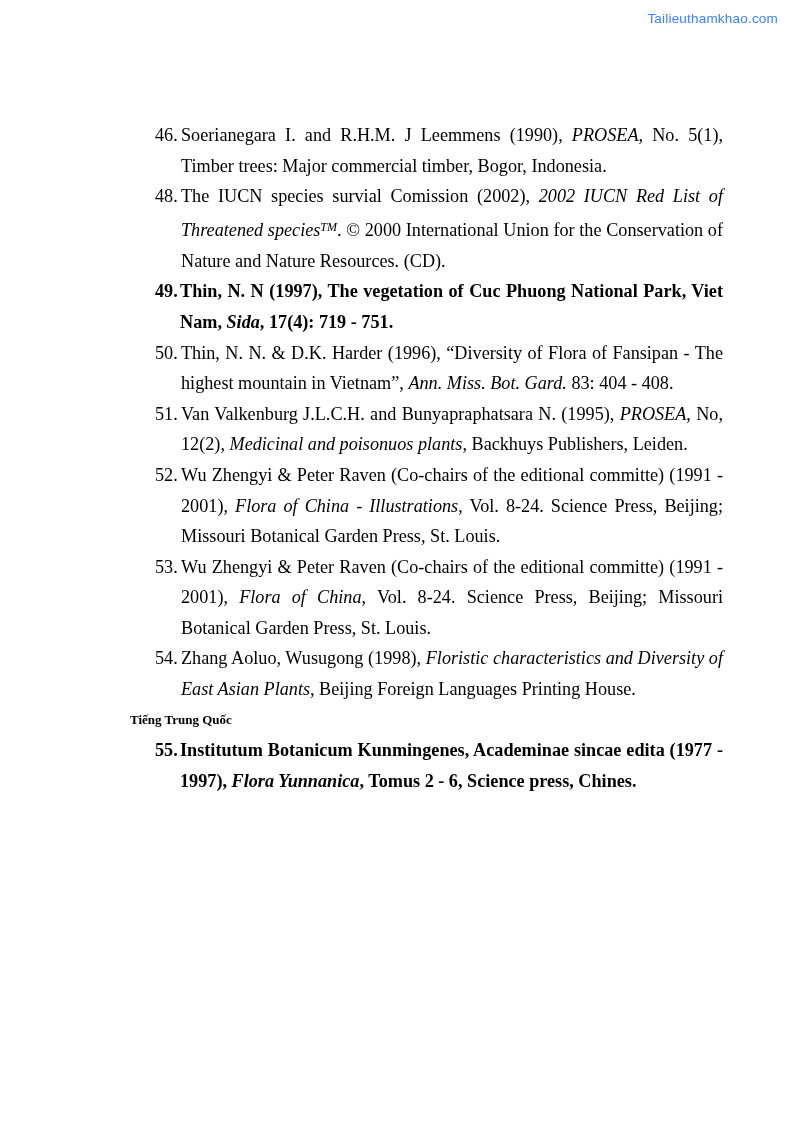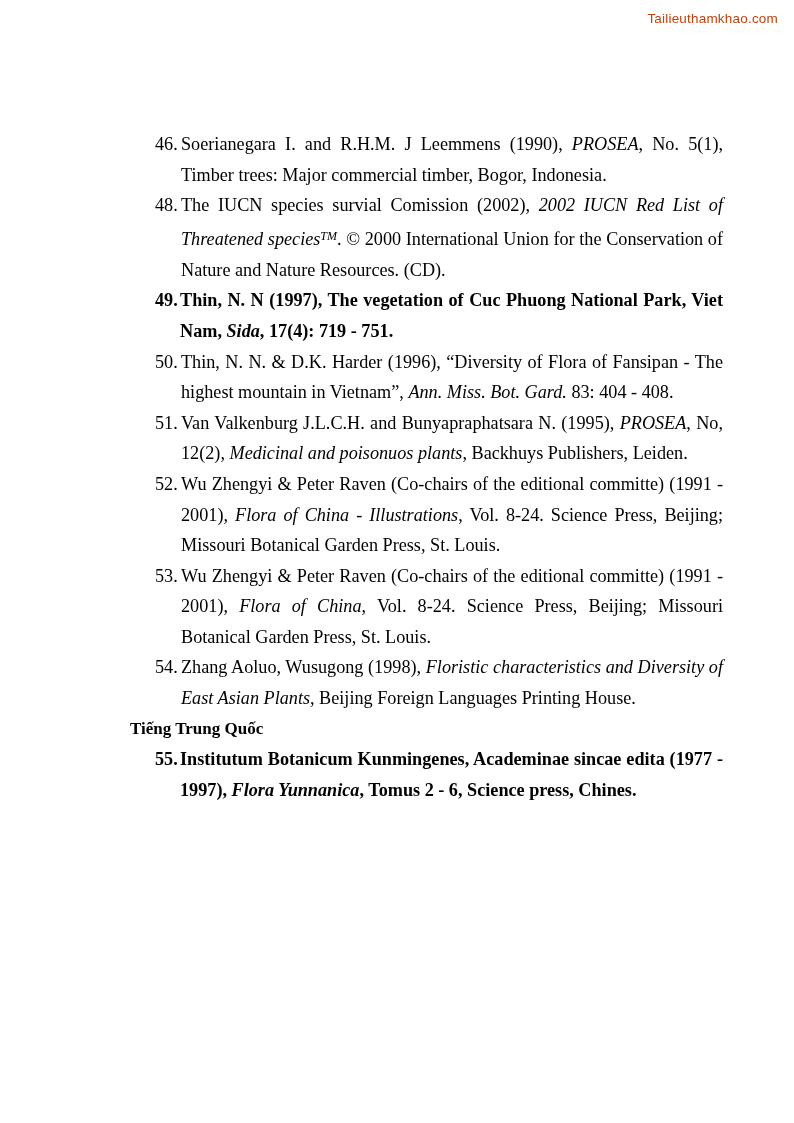--- a/index.html
+++ b/index.html
@@ -20,28 +20,28 @@
     overflow: hidden;
     box-sizing: border-box;
   }
   .watermark {
     position: absolute;
     top: 11px;
     right: 16px;
     font-family: "Liberation Sans", "DejaVu Sans", sans-serif;
     font-size: 13.5px;
     letter-spacing: 0.2px;
-    color: #c2410c;
+    color: #3b82f6;
     white-space: nowrap;
     user-select: none;
   }
   .content {
     position: absolute;
     left: 155px;
-    top: 129px;
+    top: 120px;
     width: 568px;
   }
   .ref-list {
     list-style: none;
     margin: 0;
     padding: 0;
   }
   .ref-item {
     position: relative;
     font-size: 18.2px;
@@ -70,21 +70,21 @@
   }
   .ref-item i, .ref-item em {
     font-style: italic;
   }
   .ref-item sup {
     font-size: 0.66em;
     vertical-align: 0.45em;
     font-style: italic;
   }
   .section-heading {
-    font-size: 17px;
+    font-size: 13px;
     line-height: 30.6px;
     font-weight: bold;
     margin: 0;
     margin-left: -25px;
     text-align: left;
   }
   .last-line-natural {
     text-align-last: left;
   }
 </style>

